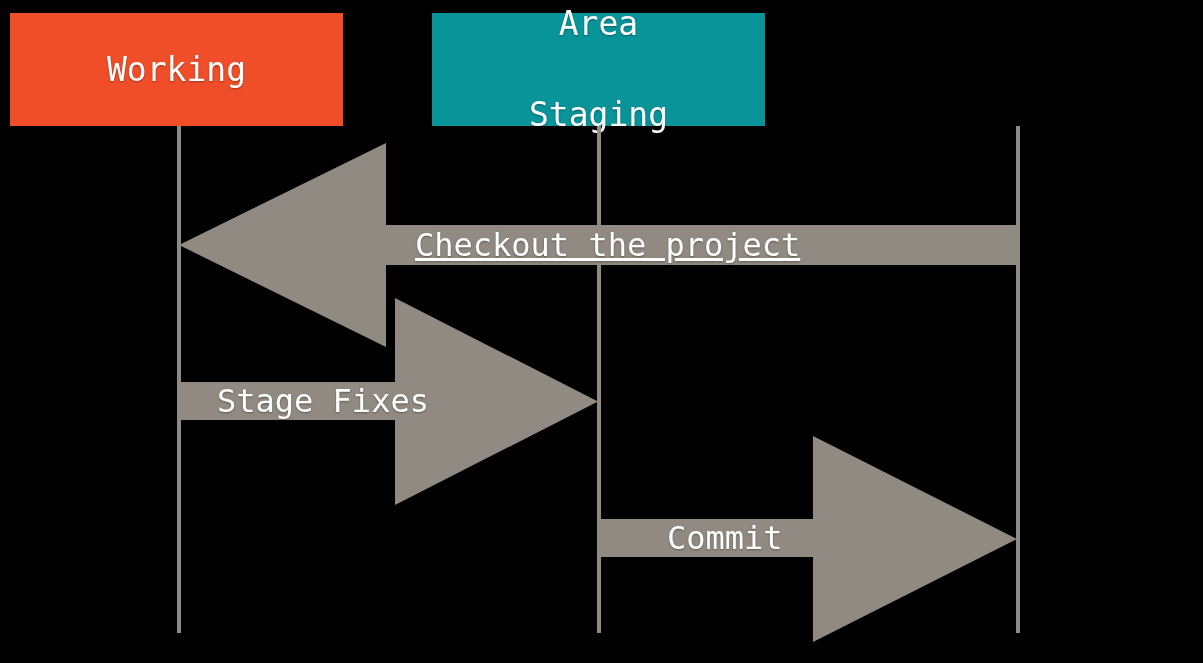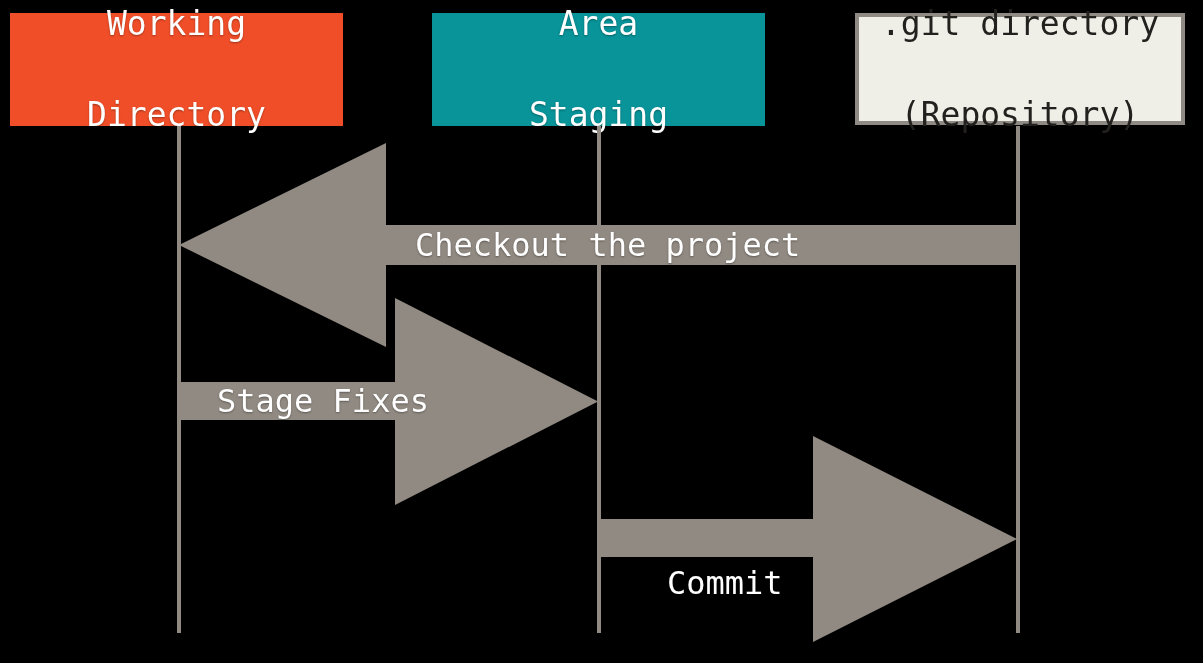--- a/index.html
+++ b/index.html
@@ -79,51 +79,46 @@
     position: absolute;
     color: #ffffff;
     font-size: 32px;
     white-space: pre;
     text-shadow: 0 1px 2px rgba(0,0,0,.35);
   }
 
   
   .checkout-head  { left: 179px; top: 143px; width: 207px; height: 204px; }
   .checkout-shaft { left: 385px; top: 225px; width: 632px; height: 40px; }
-  .checkout-label { left: 415px; top: 225px; height: 32px; line-height: 40px; }
+  .checkout-label { left: 415px; top: 225px; height: 32px; line-height: 40px; text-decoration: underline; }
 
   
   .stage-shaft { left: 179px; top: 382px; width: 217px; height: 38px; }
   .stage-head  { left: 395px; top: 298px; width: 203px; height: 207px; }
   .stage-label { left: 217px; top: 382px; height: 40px; line-height: 38px; }
 
   
   .commit-shaft { left: 599px; top: 519px; width: 215px; height: 38px; }
   .commit-head  { left: 813px; top: 436px; width: 204px; height: 206px; }
-  .commit-label { left: 667px; top: 519px; height: 20px; line-height: 38px; margin-top: 45px; }
+  .commit-label { left: 667px; top: 519px; height: 20px; line-height: 38px; }
 </style>
 </head>
 <body>
 
 <div class="canvas">
 
   <div class="box box-working">
     <span>Working</span>
-    <span>Directory</span>
   </div>
 
   <div class="box box-staging">
     <span>Area</span>
     <span>Staging</span>
   </div>
 
-  <div class="box box-git">
-    <span>.git directory</span>
-    <span>(Repository)</span>
-  </div>
 
   <div class="lifeline lifeline-working"></div>
   <div class="lifeline lifeline-staging"></div>
   <div class="lifeline lifeline-git"></div>
 
   <div class="head head-left checkout-head"></div>
   <div class="shaft checkout-shaft"></div>
   <div class="arrow-label checkout-label">Checkout the project</div>
 
   <div class="shaft stage-shaft"></div>

